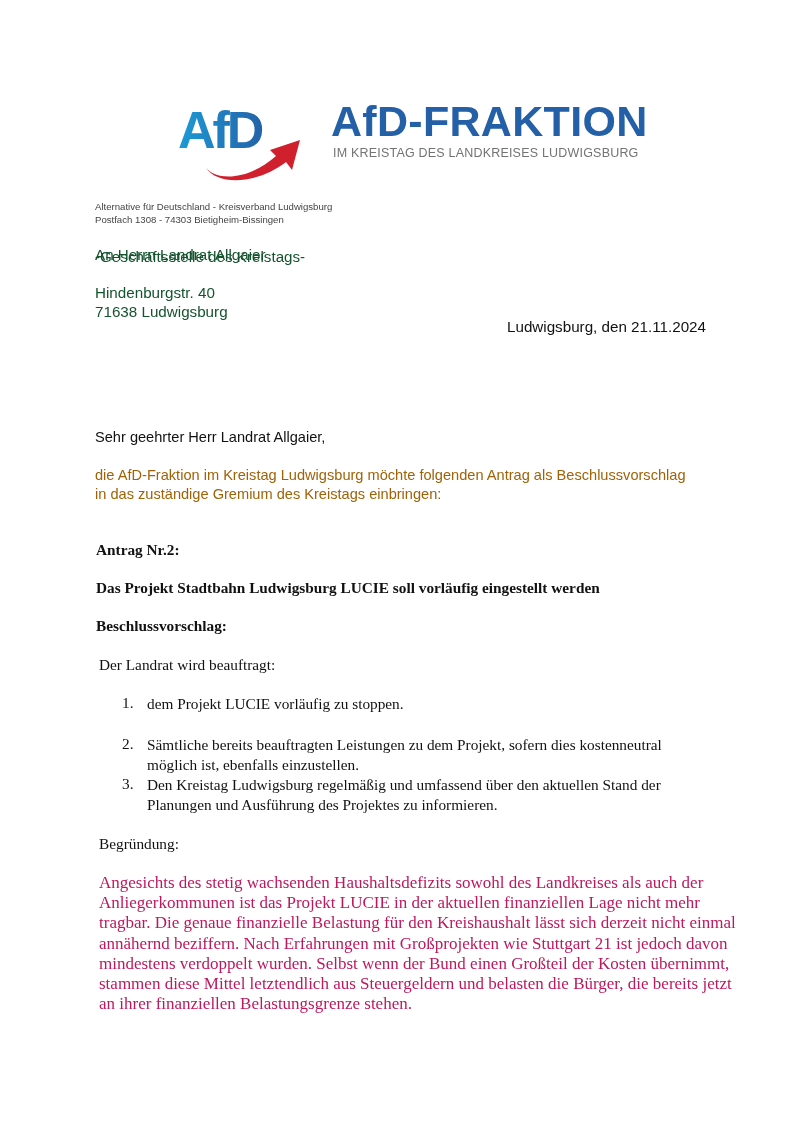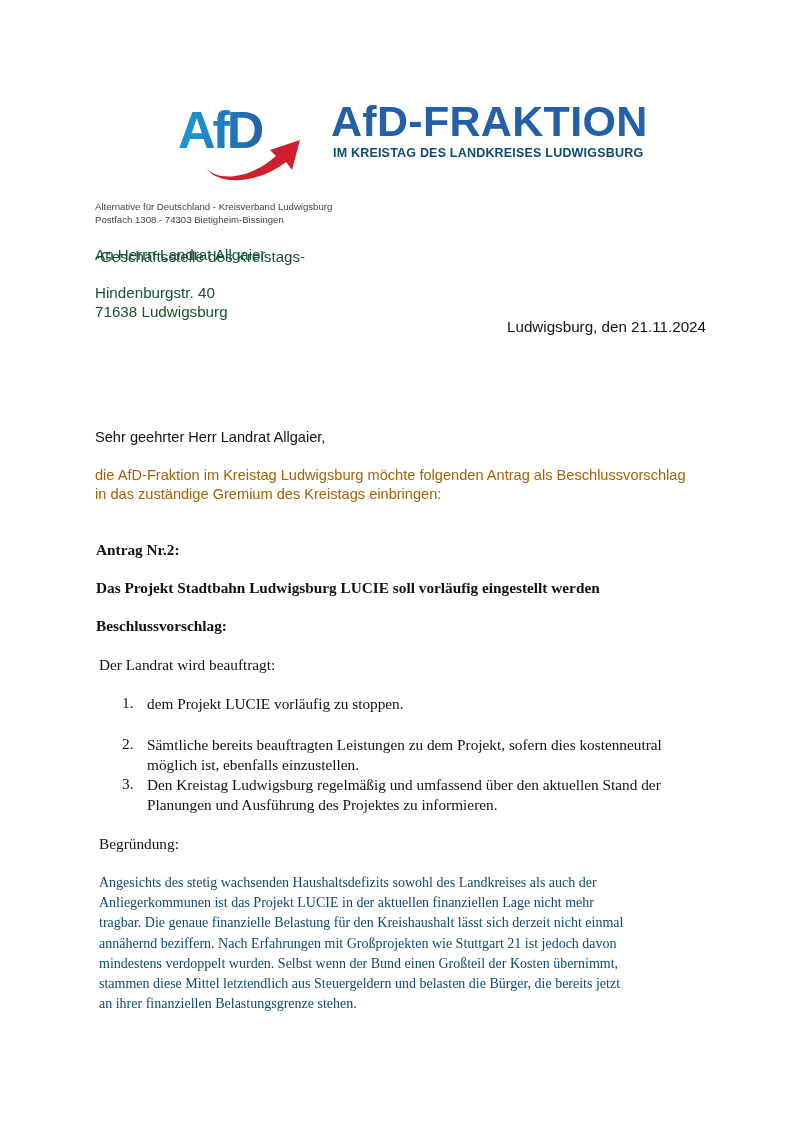--- a/index.html
+++ b/index.html
@@ -4,21 +4,21 @@
   <style>
     html, body { margin: 0; padding: 0; background: #ffffff; }
     body { width: 800px; height: 1132px; position: relative; overflow: hidden; }
     .abs { position: absolute; }
     .sans { font-family: "Liberation Sans", "DejaVu Sans", sans-serif; }
     .serif { font-family: "Liberation Serif", "DejaVu Serif", serif; }
 
     
     #logo { left: 176px; top: 98px; width: 130px; height: 86px; }
     #org-title { left: 331px; top: 96px; font-size: 43px; font-weight: bold; color: #2460a7; letter-spacing: 0.3px; line-height: 50px; white-space: nowrap; }
-    #org-subtitle { left: 333px; top: 146px; font-size: 12.5px; font-weight: bold; color: #0c4a6e; letter-spacing: 0.2px; white-space: nowrap; }
+    #org-subtitle { left: 333px; top: 146px; font-size: 12.5px; font-weight: normal; color: #737373; letter-spacing: 0.2px; white-space: nowrap; }
 
     
     .sender { left: 95px; font-size: 9.6px; color: #444; white-space: nowrap; }
     #sender-1 { top: 201px; }
     #sender-2 { top: 214px; }
 
     
     .recip { left: 95px; font-size: 15.2px; color: #14532d; white-space: nowrap; }
     #recip-1 { top: 246px; }
     #recip-2 { top: 248px; }
@@ -39,21 +39,21 @@
 
     #landrat-line { left: 99px; top: 656px; font-size: 15.3px; color: #111; white-space: nowrap; }
 
     .li-num { left: 122px; font-size: 15.3px; color: #111; }
     .li-text { left: 147px; font-size: 15.3px; color: #111; white-space: nowrap; line-height: 19.5px; }
     #li1-num { top: 694px; }  #li1-text { top: 694px; }
     #li2-num { top: 735px; }  #li2-text { top: 735px; }
     #li3-num { top: 775px; }  #li3-text { top: 775px; }
 
     #begruendung-label { left: 99px; top: 835px; font-size: 15.3px; color: #111; white-space: nowrap; }
-    #begruendung-text { left: 99px; top: 873px; font-size: 14px; color: #0c4a6e; line-height: 20.2px; white-space: nowrap; }
+    #begruendung-text { left: 99px; top: 873px; font-size: 17px; color: #be185d; line-height: 20.2px; white-space: nowrap; }
     .bline { display: block; }
   </style>
 </head>
 <body>
 
 <div id="logo" class="abs">
   <svg width="130" height="86" viewBox="0 0 130 86">
     <defs>
       <linearGradient id="lg" x1="0" y1="0" x2="1" y2="0">
         <stop offset="0" stop-color="#1d9ad6"></stop>

